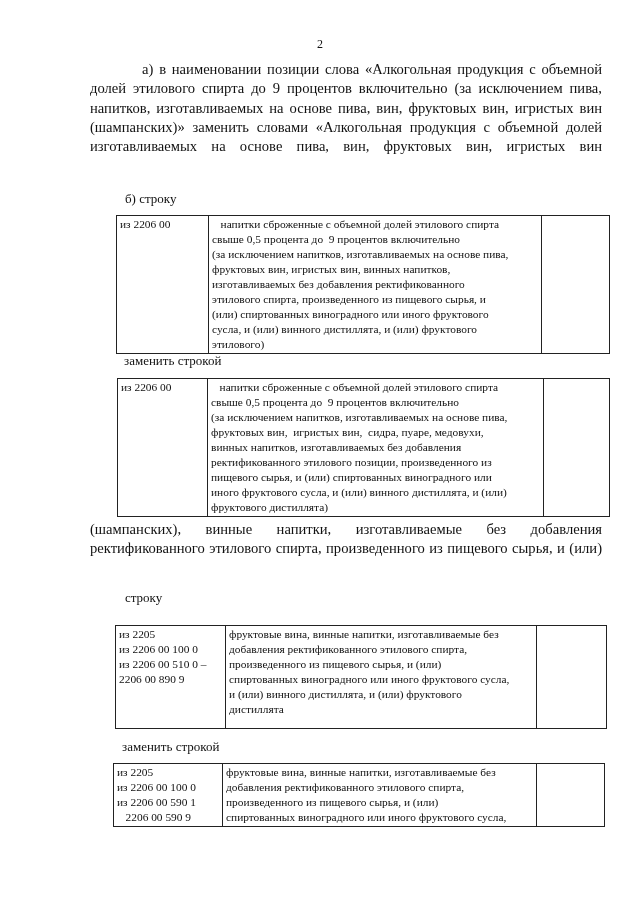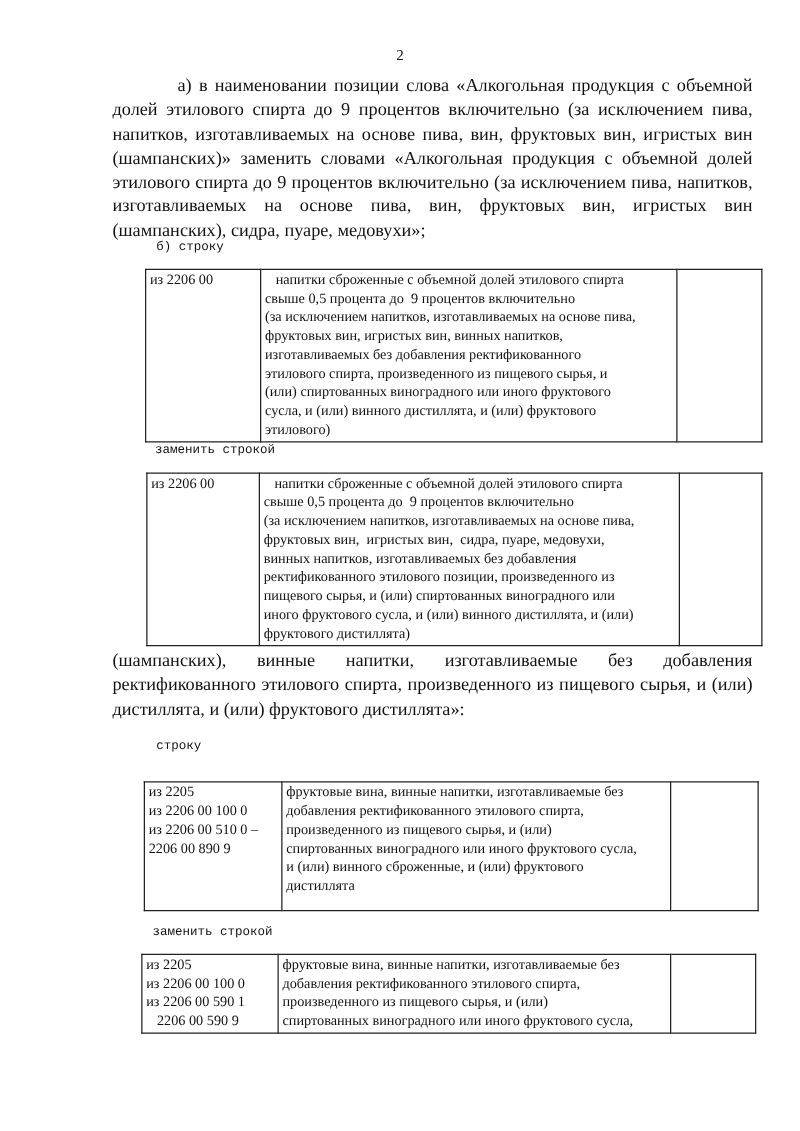--- a/index.html
+++ b/index.html
@@ -2,38 +2,36 @@
 <html><head>
 <meta charset="utf-8">
 <style>
   html, body { margin: 0; padding: 0; background: #ffffff; }
   body { width: 640px; height: 905px; position: relative; overflow: hidden;
          font-family: "Liberation Serif", "DejaVu Serif", serif; color: #111; }
   .page-num { position: absolute; top: 37px; left: 0; width: 640px; text-align: center; font-size: 12px; }
   .para { position: absolute; left: 90px; width: 512px; font-size: 14.6px; line-height: 19.3px; text-align: justify; }
   .para .ln { display: block; text-align: justify; text-align-last: justify; white-space: nowrap; }
   .para .ln.last { text-align-last: left; }
-  .label { position: absolute; font-size: 10px; line-height: 19px; white-space: nowrap; font-family: Liberation Mono, monospace; }
+  .label { position: absolute; font-size: 13px; line-height: 19px; white-space: nowrap; }
   table.t { position: absolute; border-collapse: collapse; font-size: 11.4px; line-height: 15px; border-radius: 20px; }
   table.t td { border: 1.3px solid #222; vertical-align: top; padding: 1px 2px 1px 3px; }
   table.t td .line { display: block; white-space: nowrap; }
 </style>
 </head>
 <body>
 
 <div class="page-num">2</div>
 
 <div class="para" style="top:60px;">
   <span class="ln" style="padding-left:52px;">а) в наименовании позиции слова «Алкогольная продукция с объемной</span>
   <span class="ln">долей этилового спирта до 9 процентов включительно (за исключением пива,</span>
   <span class="ln">напитков, изготавливаемых на основе пива, вин, фруктовых вин, игристых вин</span>
   <span class="ln">(шампанских)» заменить словами «Алкогольная продукция с объемной долей</span>
-  <span class="ln">этилового спирта до 9 процентов включительно (за исключением пива, напитков,</span>
   <span class="ln">изготавливаемых на основе пива, вин, фруктовых вин, игристых вин</span>
-  <span class="ln last">(шампанских), сидра, пуаре, медовухи»;</span>
 </div>
 
 <div class="label" style="top:189px; left:125px;">б) строку</div>
 
 <table class="t" style="top:215px; left:116px; width:494px;">
   <tbody>
       <tr style="height:132px;">
     <td style="width:86px;">
       <span class="line">из 2206 00</span>
     </td>
@@ -73,40 +71,39 @@
       <span class="line">фруктового дистиллята)</span>
     </td>
     <td></td>
   </tr>
 </tbody>
   </table>
 
 <div class="para" style="top:520px;">
   <span class="ln">(шампанских), винные напитки, изготавливаемые без добавления</span>
   <span class="ln">ректификованного этилового спирта, произведенного из пищевого сырья, и (или)</span>
-  <span class="ln last">дистиллята, и (или) фруктового дистиллята»:</span>
 </div>
 
 <div class="label" style="top:588px; left:125px;">строку</div>
 
 <table class="t" style="top:625px; left:115px; width:492px;">
   <tbody>
       <tr style="height:103px;">
     <td style="width:104px;">
       <span class="line">из 2205</span>
       <span class="line">из 2206 00 100 0</span>
       <span class="line">из 2206 00 510 0 –</span>
       <span class="line">2206 00 890 9</span>
     </td>
     <td style="width:305px;">
       <span class="line">фруктовые вина, винные напитки, изготавливаемые без</span>
       <span class="line">добавления ректификованного этилового спирта,</span>
       <span class="line">произведенного из пищевого сырья, и (или)</span>
       <span class="line">спиртованных виноградного или иного фруктового сусла,</span>
-      <span class="line">и (или) винного сброженные, и (или) фруктового</span>
+      <span class="line">и (или) винного дистиллята, и (или) фруктового</span>
       <span class="line">дистиллята</span>
     </td>
     <td></td>
   </tr>
 </tbody>
   </table>
 
 <div class="label" style="top:737px; left:122px;">заменить строкой</div>
 
 <table class="t" style="top:763px; left:113px; width:492px;">

